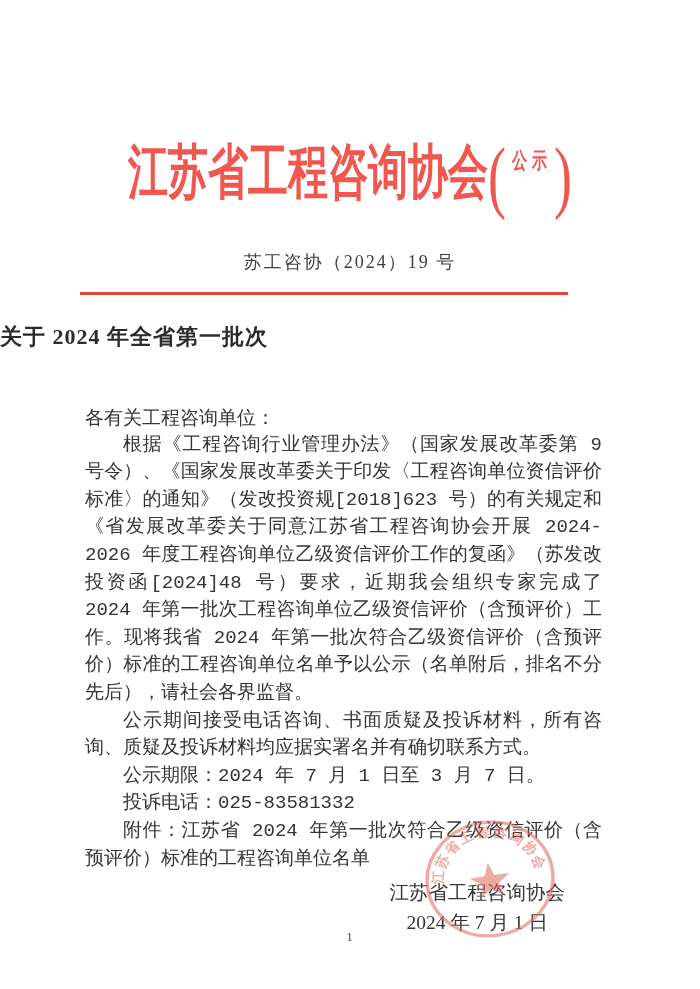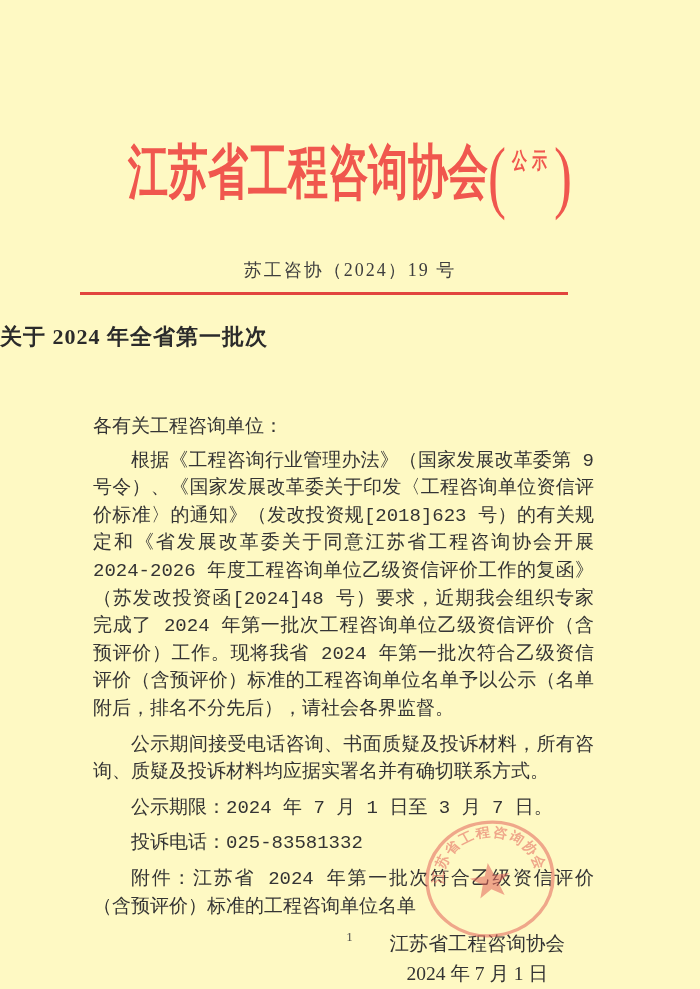--- a/index.html
+++ b/index.html
@@ -1,21 +1,21 @@
 <!DOCTYPE html>
 <html style="--header-red: #f0574e; --rule-red: #e2453e; --seal-red: #e4655c; --body-ink: #343434;"><head>
 <meta charset="utf-8">
 <style>
   html,body { margin:0; padding:0; background:#9a9a9a; }
   .page {
     position: relative;
     width: 700px;
     height: 989px;
     margin: 0 auto;
-    background: #fef9c3;
+    background: #ffffff;
     font-family: "Liberation Serif", "DejaVu Serif", serif;
     overflow: hidden;
     box-shadow: 0 0 6px rgba(0,0,0,.35);
   }
   
   .letterhead {
     position: absolute; top: 130px; left: 0; right: 0;
     text-align: center;
     color: var(--header-red, #f0574e);
     white-space: nowrap;
@@ -39,21 +39,20 @@
     vertical-align: 16px;
     margin: 0 2px 0 6px;
   }
   
   .doc-number {
     position: absolute; top: 250px; left: 0; right: 0;
     text-align: center;
     font-size: 18px;
     letter-spacing: 2px;
     color: #3e3e3e;
-    margin-top: 8px;
   }
   
   .red-rule {
     position: absolute; top: 292px; left: 80px;
     width: 488px; height: 3px;
     background: var(--rule-red, #e2453e);
   }
   
   .doc-title {
     position: absolute; top: 320px; left: 0; right: 0;
@@ -66,21 +65,21 @@
   }
   
   .body-text {
     position: absolute; top: 404px; left: 85px;
     width: 517px;
     font-size: 19px;
     line-height: 27.6px;
     color: var(--body-ink, #343434);
     text-align: justify;
   }
-  .body-text p { margin: 8px; }
+  .body-text p { margin: 0; }
   .body-text p.indent { text-indent: 2em; font-family: Liberation Mono, monospace; }
   
   .sign-block {
     margin-top: 5px;
     text-align: right;
     padding-right: 37px;
   }
   .sign-inner {
     display: inline-block;
     text-align: center;

